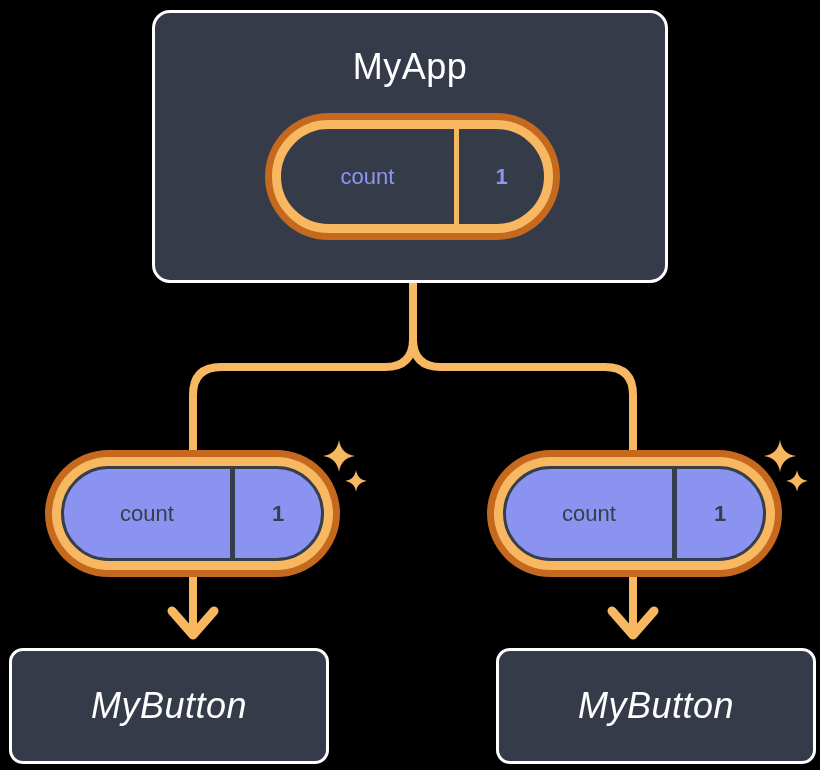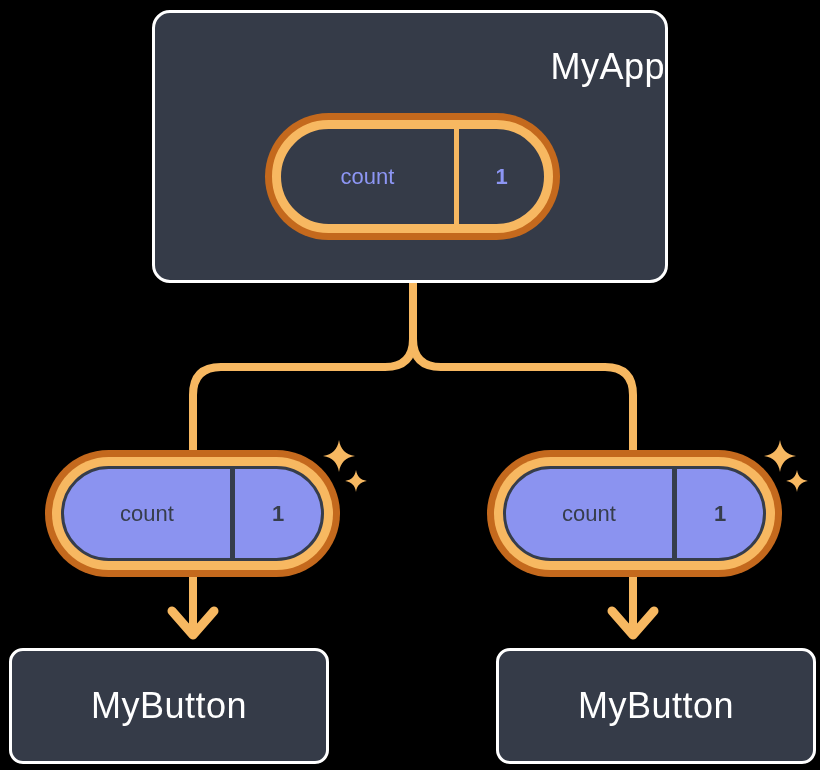--- a/index.html
+++ b/index.html
@@ -34,38 +34,39 @@
     background: var(--panel, #353B48);
     border: 3px solid var(--panel-border, #FFFFFF);
   }
   .app-box {
     left: 152px; top: 10px;
     width: 516px; height: 273px;
     border-radius: 18px;
   }
   .app-title {
     margin-top: 33px;
-    text-align: right;
+    text-align: center;
     font-size: 36px;
     font-weight: 500;
     letter-spacing: 0.5px;
     color: var(--text-light, #FFFFFF);
   }
   .btn-box {
     width: 320px; height: 116px;
     border-radius: 14px;
     display: flex; align-items: center; justify-content: center;
   }
   .btn-box.left  { left: 9px;   top: 648px; }
   .btn-box.right { left: 496px; top: 648px; }
   .btn-title {
     font-size: 36px;
     font-weight: 500;
     letter-spacing: 0.5px;
     color: var(--text-light, #FFFFFF);
+    font-style: italic;
   }
 
   .pill {
     position: absolute;
     box-sizing: border-box;
     border-radius: 999px;
     display: flex;
     align-items: stretch;
     overflow: hidden;
   }

